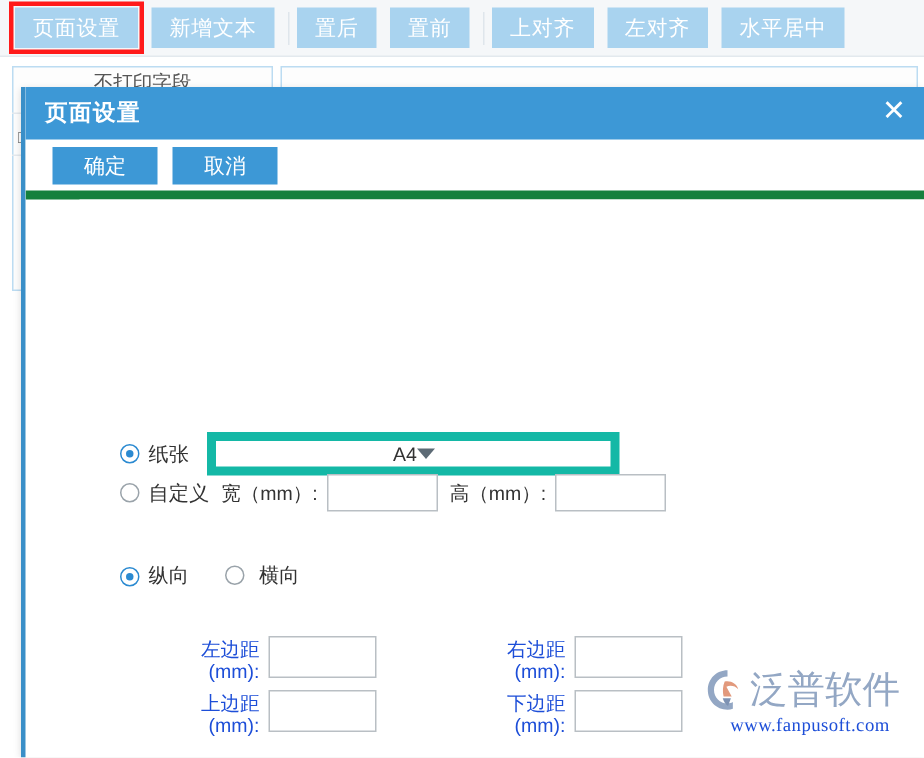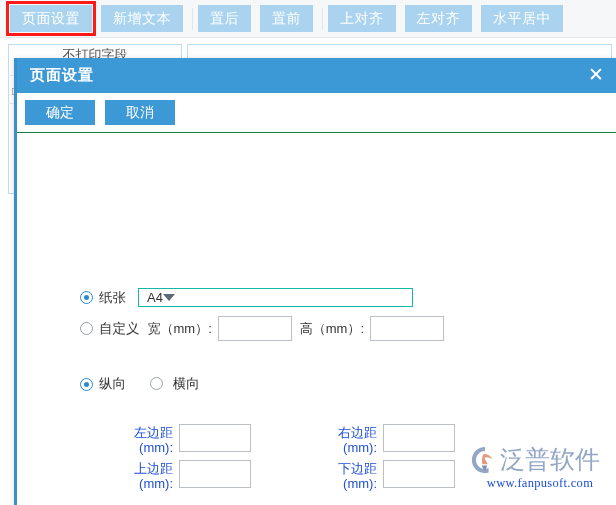--- a/index.html
+++ b/index.html
@@ -139,23 +139,23 @@
     text-align: center;
     cursor: pointer;
     font-family: "DejaVu Sans", sans-serif;
     font-weight: 300;
   }
 
   #dialog-actionbar {
     height: 40px;
     display: flex;
     align-items: center;
-    padding-left: 8px;
-    background: #ffffff;
-    border-bottom: 1px solid #15803d;
+    padding-left: 18px;
+    background: #ffffff;
+    border-bottom: 6px solid #15803d;
     box-sizing: border-box;
   }
   .act-btn {
     background: #3d98d6;
     color: #ffffff;
     font-size: 14px;
     height: 25px;
     line-height: 25px;
     min-width: 52px;
     text-align: center;
@@ -206,27 +206,27 @@
 
   #row-paper {
     position: absolute;
     left: 27px; top: 155px;
     display: flex;
     align-items: center;
   }
   #paper-select {
     margin-left: 12px;
     width: 275px;
-    height: 19px;
-    border: 1px solid #14b8a6;
-    background: #ffffff;
-    box-sizing: border-box;
-    display: flex;
-    align-items: center;
-    justify-content: flex-start;
+    height: 29px;
+    border: 6px solid #14b8a6;
+    background: #ffffff;
+    box-sizing: border-box;
+    display: flex;
+    align-items: center;
+    justify-content: center;
     padding: 0 7px 0 8px;
     cursor: pointer;
   }
   #paper-select-value {
     font-size: 13px;
     color: #333;
   }
   .caret {
     width: 0; height: 0;
     border-left: 6px solid transparent;

